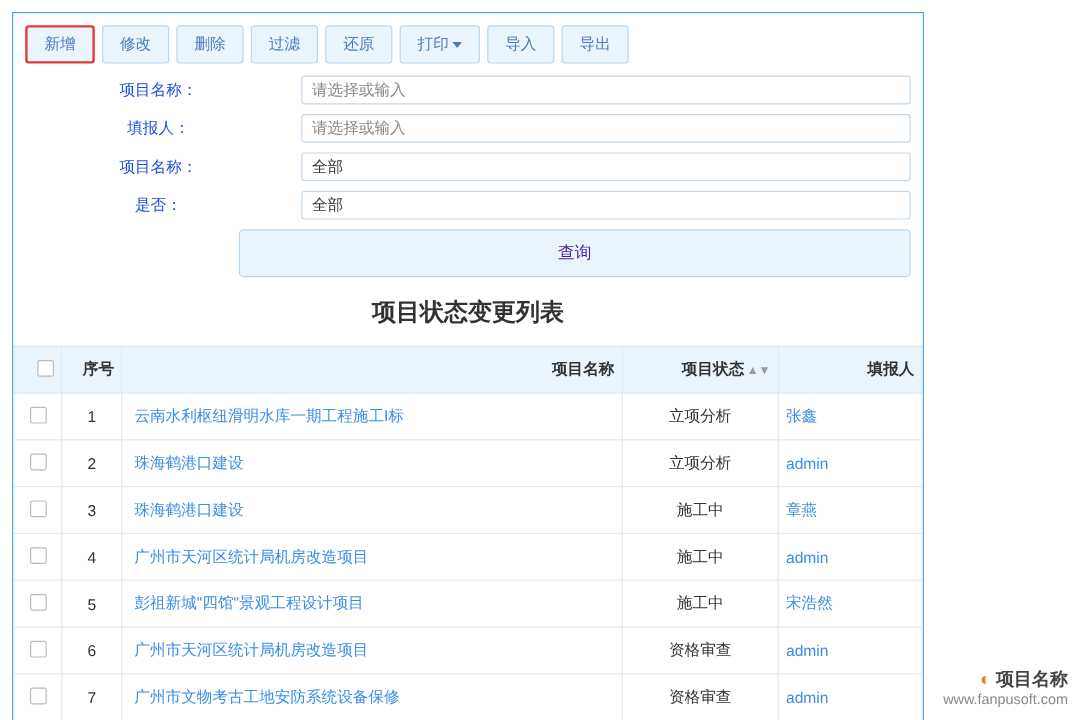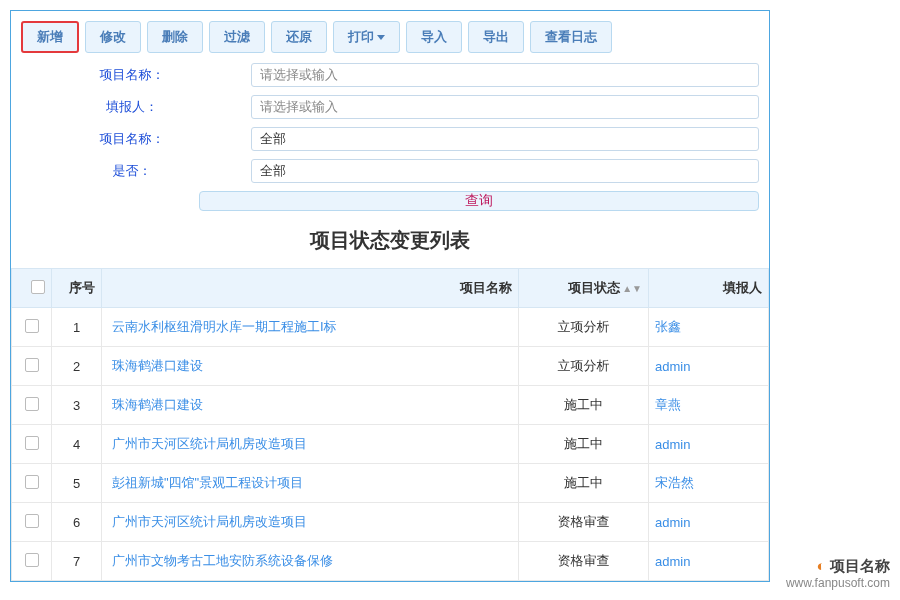--- a/index.html
+++ b/index.html
@@ -1,25 +1,25 @@
 <!DOCTYPE html>
 <html><head>
 <meta charset="utf-8">
 <style>
 * { box-sizing: border-box; margin: 0; padding: 0; }
 body { font-family: "Microsoft YaHei", Arial, sans-serif; font-size: 13px; color: #333; background: #fff; }
 .container { width: 760px; margin: 10px; border: 1px solid #4da6e0; padding: 10px 0 0 0; }
 .toolbar { display: flex; gap: 6px; padding: 0 10px 10px 10px; flex-wrap: wrap; }
-.toolbar button { background: #eaf4fd; border: 1px solid #b8d9f0; color: #4a7db8; padding: 5px 14px; border-radius: 3px; cursor: pointer; font-size: 13px; display: flex; align-items: center; gap: 3px; font-weight: bold; }
+.toolbar button { background: #eaf4fd; border: 1px solid #b8d9f0; color: #4a7db8; padding: 5px 14px; border-radius: 3px; cursor: pointer; font-size: 13px; display: flex; align-items: center; gap: 3px; }
 .toolbar button.highlighted { border: 2px solid #e4393c; }
 .form-area { padding: 0 10px; }
 .form-row { display: flex; align-items: center; margin-bottom: 8px; }
 .form-label { width: 230px; text-align: center; padding-right: 8px; color: #1d4ed8; font-family: Liberation Mono, monospace; }
 .form-input { flex: 1; height: 24px; border: 1px solid #c6d9ea; border-radius: 3px; padding: 0 8px; color: #888; background: #fff; display: flex; align-items: center; }
-.query-btn { margin: 8px 10px 0 188px; height: 20px; background: #eaf4fd; border: 1px solid #b8d9f0; color: #be185d; border-radius: 4px; cursor: pointer; font-size: 14px; display: flex; align-items: center; justify-content: center; width: 560px; }
+.query-btn { margin: 8px 10px 0 188px; height: 40px; background: #eaf4fd; border: 1px solid #b8d9f0; color: #4c1d95; border-radius: 4px; cursor: pointer; font-size: 14px; display: flex; align-items: center; justify-content: center; width: 560px; }
 .title { text-align: center; font-size: 20px; font-weight: bold; padding: 16px 0 14px 0; }
 table { width: 100%; border-collapse: collapse; }
 th { background: #eaf4fd; border: 1px solid #d6e6f3; padding: 10px 6px; color: #333; font-weight: bold; position: relative; text-align: right; }
 td { border: 1px solid #e8e8e8; padding: 10px 6px; text-align: center; }
 td.link { color: #3a8ee6; text-align: left; padding-left: 10px; cursor: pointer; }
 td.link-c { color: #3a8ee6; text-align: left; cursor: pointer; }
 .checkbox { width: 14px; height: 14px; border: 1px solid #bbb; border-radius: 2px; display: inline-block; background: #fff; cursor: pointer; }
 .sort-icon { font-size: 10px; color: #999; margin-left: 2px; display: inline-flex; flex-direction: column; line-height: 6px; }
 .caret-down { width: 0; height: 0; border-left: 4px solid transparent; border-right: 4px solid transparent; border-top: 5px solid #4a7db8; display: inline-block; }
 .watermark { position: fixed; bottom: 10px; right: 10px; font-size: 12px; color: #888; text-align: right; }
@@ -36,21 +36,20 @@
     <button>修改</button>
     <button>删除</button>
     <button>过滤</button>
     <button>还原</button>
     <button>
         <span>打印</span>
         <span class="caret-down"></span>
       </button>
     <button>导入</button>
     <button>导出</button>
-    <button>查看日志</button>
   </div>
 
   <div class="form-area">
     <div class="form-row">
       <div class="form-label">项目名称：</div>
       <div class="form-input">请选择或输入</div>
     </div>
     <div class="form-row">
       <div class="form-label">填报人：</div>
       <div class="form-input">请选择或输入</div>

